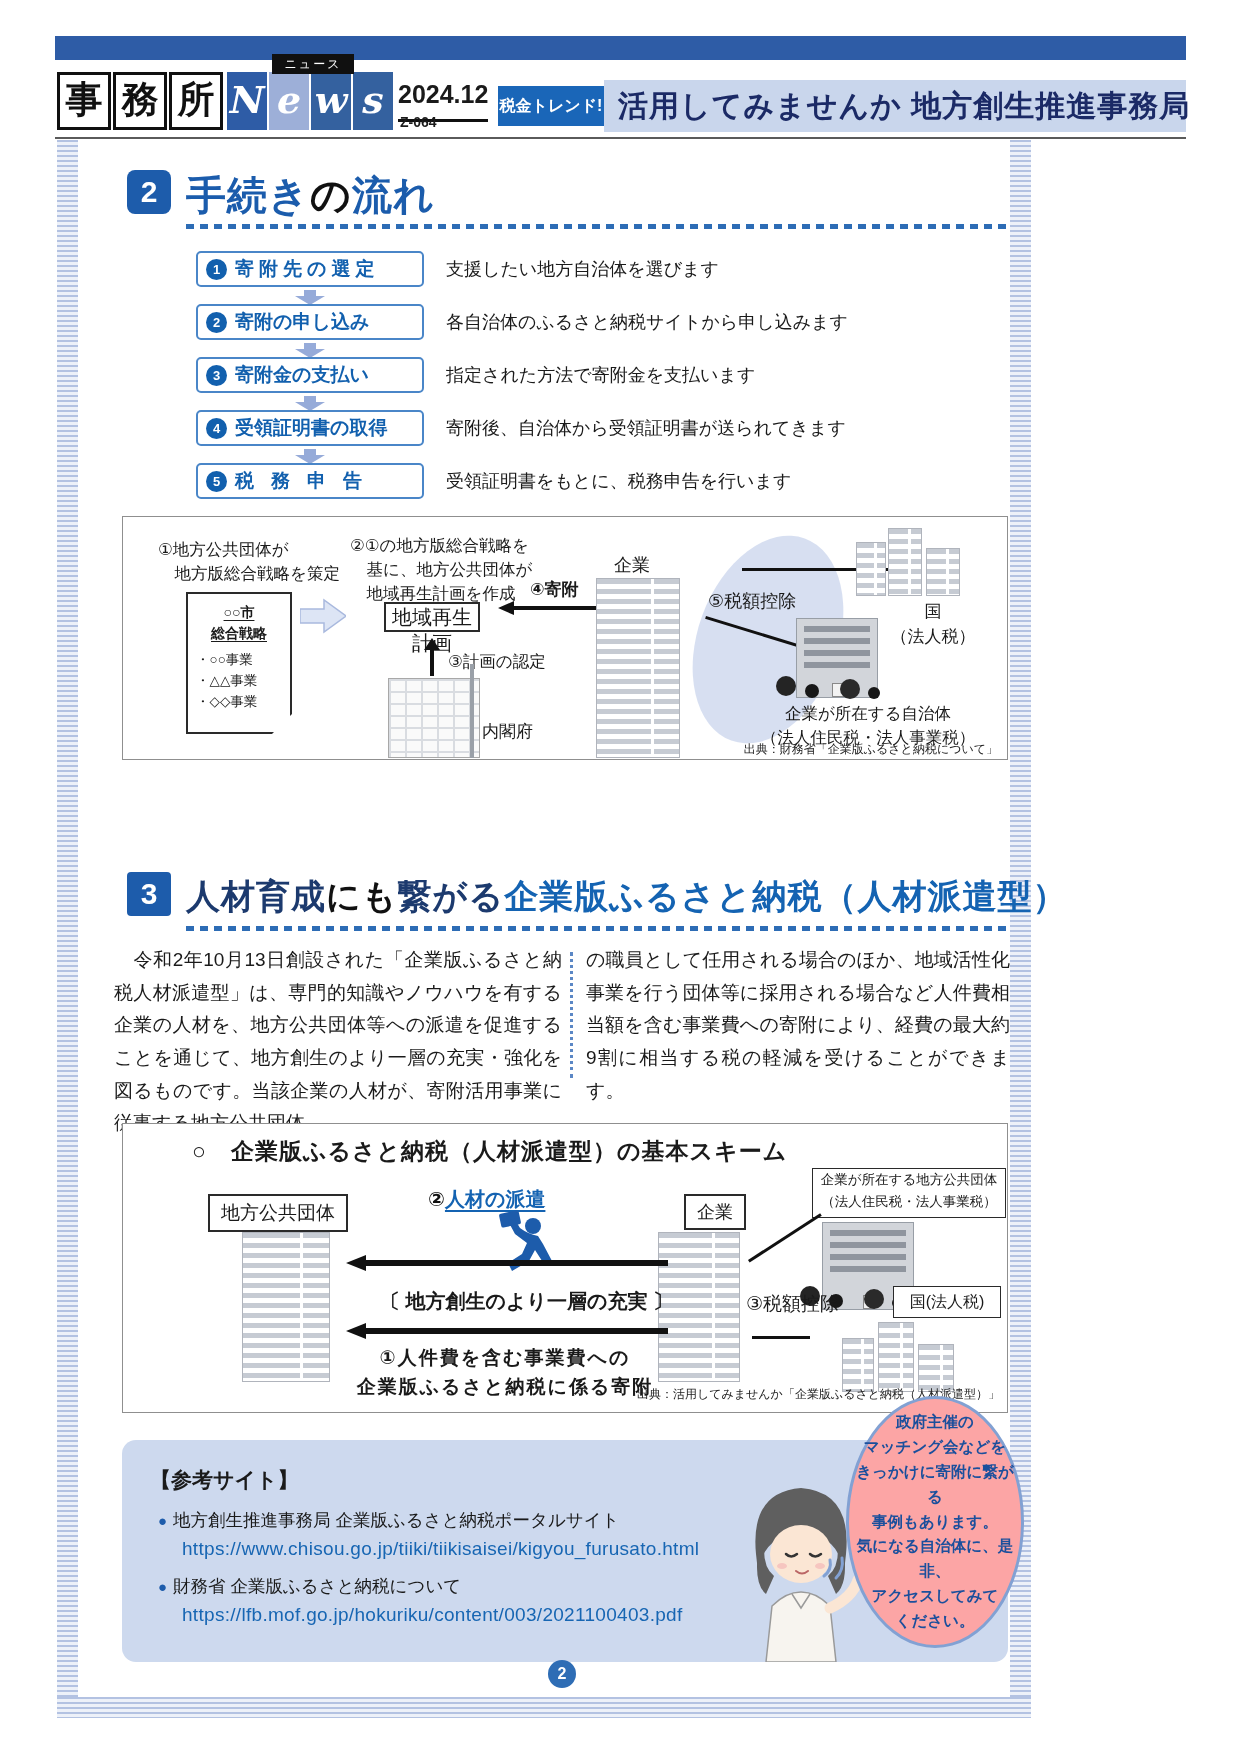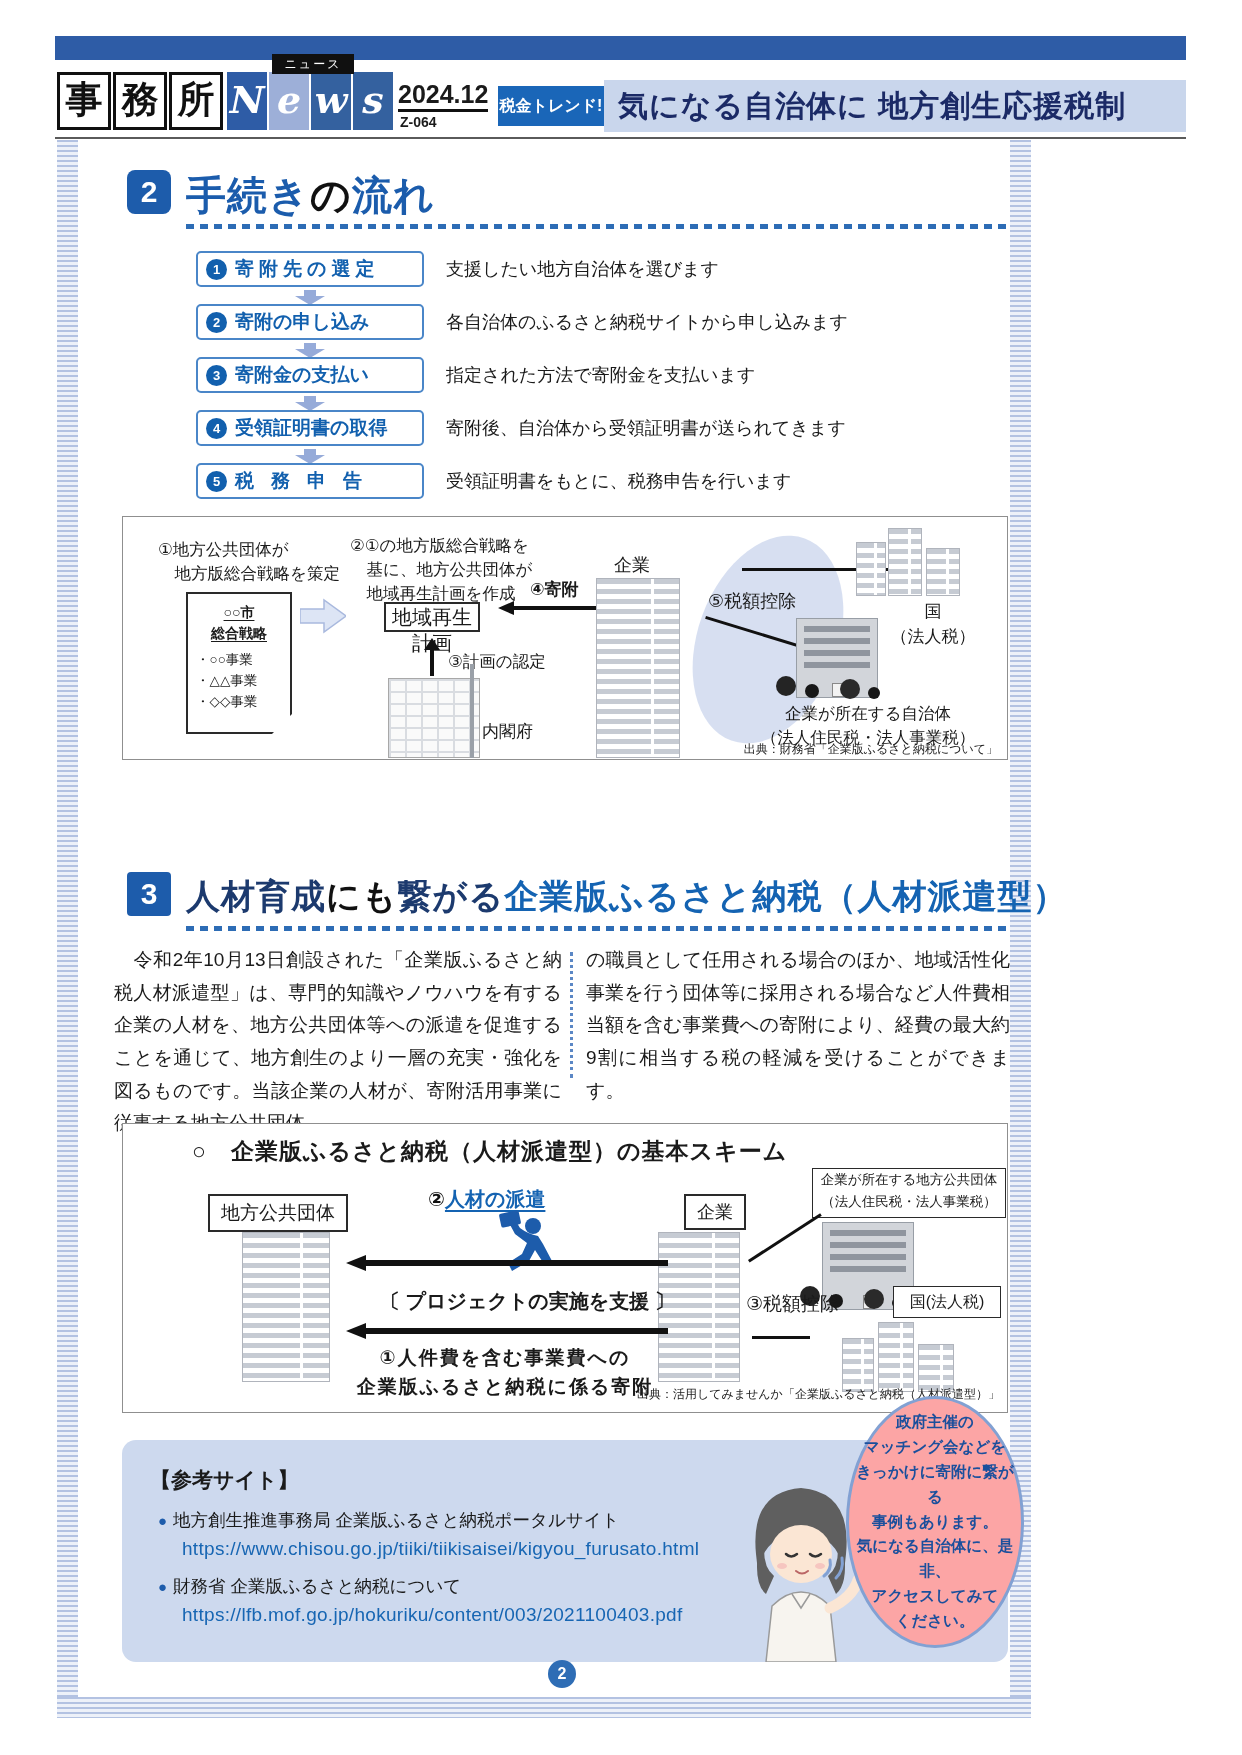--- a/index.html
+++ b/index.html
@@ -12,21 +12,21 @@
 
   
   .topbar { left:55px; top:36px; width:1131px; height:24px; background:#2e5ca6; }
   .hline { left:55px; top:137px; width:1131px; height:2px; background:#5a5a5a; }
   .logobox { top:72px; width:54px; height:58px; background:#fff; border:3px solid #101010;
              font-size:37px; font-weight:900; text-align:center; line-height:50px; color:#101010; }
   .newsbox { top:72px; width:40px; height:58px; color:#fff; text-align:center; line-height:56px;
              font-family:"DejaVu Serif","Liberation Serif",serif; font-style:italic; font-weight:bold; font-size:38px; }
   .furitab { left:272px; top:54px; width:82px; height:20px; background:#101010; color:#fff;
              font-size:12px; text-align:center; line-height:20px; letter-spacing:2px; }
-  .date { left:398px; top:80px; font-size:25px; font-weight:800; border-bottom:3px solid #101010; padding-bottom:0; }
+  .date { left:398px; top:80px; font-size:25px; font-weight:800; border-bottom:3px solid #101010; padding-bottom:10px; }
   .code { left:400px; top:114px; font-size:14px; font-weight:bold; }
   .badge { left:498px; top:86px; width:106px; height:40px; background:#1a66b8; color:#fff;
            font-size:16px; font-weight:800; text-align:center; line-height:40px; }
   .banner { left:604px; top:80px; width:582px; height:52px; background:#c9d6ec; }
   .banner-t { left:618px; top:86px; font-size:30px; font-weight:800; color:#1b2a66; letter-spacing:1px; }
 
   
   .secbadge { width:44px; height:44px; background:#1d5cab; color:#fff; text-align:center;
               line-height:44px; font-size:30px; font-weight:800; }
   .sectitle { font-weight:900; letter-spacing:1px; }
@@ -109,21 +109,21 @@
   <div class="abs logobox" style="left:169px;"><span>所</span></div>
   <div class="abs newsbox" style="left:227px; background:#2e5ca6;"><span>N</span></div>
   <div class="abs newsbox" style="left:269px; background:#9dafd8;"><span>e</span></div>
   <div class="abs newsbox" style="left:311px; background:#34619f;"><span>w</span></div>
   <div class="abs newsbox" style="left:353px; background:#34619f;"><span>s</span></div>
   <div class="abs furitab">ニュース</div>
   <div class="abs date">2024.12</div>
   <div class="abs code">Z-064</div>
   <div class="abs badge">税金トレンド!</div>
   <div class="abs banner"></div>
-  <div class="abs banner-t">気になる自治体に 地方創生応援税制</div>
+  <div class="abs banner-t">活用してみませんか 地方創生推進事務局</div>
 
   <div class="abs secbadge" style="left:127px; top:170px; border-radius:8px;">2</div>
   <div class="abs sectitle" style="left:186px; top:168px; font-size:40px;">
     <span style="color:#1b5cac;">手続き</span><span style="color:#111;">の</span><span style="color:#1b5cac;">流れ</span>
   </div>
   <div class="abs dotrule" style="left:186px; top:224px; width:820px;"></div>
 
   <div class="abs stepbox" style="top:251px;">
     <span class="stepnum">1</span>
     <span class="steplabel sp1">寄附先の選定</span>
@@ -263,21 +263,21 @@
       <circle cx="27" cy="16" r="8" fill="#1d5cab"></circle>
       <path d="M22 26 q10 -2 18 -8 l6 -10 6 3 -7 13 -12 9 5 11 14 9 -4 8 -17 -10 -6 -11 -9 14 -8 -3 9 -17 z" fill="#1d5cab"></path>
     </svg>
   </div>
 
   <div class="abs" style="left:346px; top:1254px;">
     <svg width="322" height="18">
         <polygon points="0,9 20,1 20,6 322,6 322,12 20,12 20,17" fill="#111"></polygon>
       </svg>
   </div>
-  <div class="abs support" style="left:380px; top:1288px;">〔 プロジェクトの実施を支援 〕</div>
+  <div class="abs support" style="left:380px; top:1288px;">〔 地方創生のより一層の充実 〕</div>
   <div class="abs" style="left:346px; top:1322px;">
     <svg width="322" height="18">
         <polygon points="0,9 20,1 20,6 322,6 322,12 20,12 20,17" fill="#111"></polygon>
       </svg>
   </div>
   <div class="abs donate2 pre" style="left:340px; top:1344px; width:330px;">①人件費を含む事業費への
 企業版ふるさと納税に係る寄附</div>
 
   <div class="abs cube" style="left:822px; top:1222px; width:92px; height:88px;">
     <div class="win"></div>

